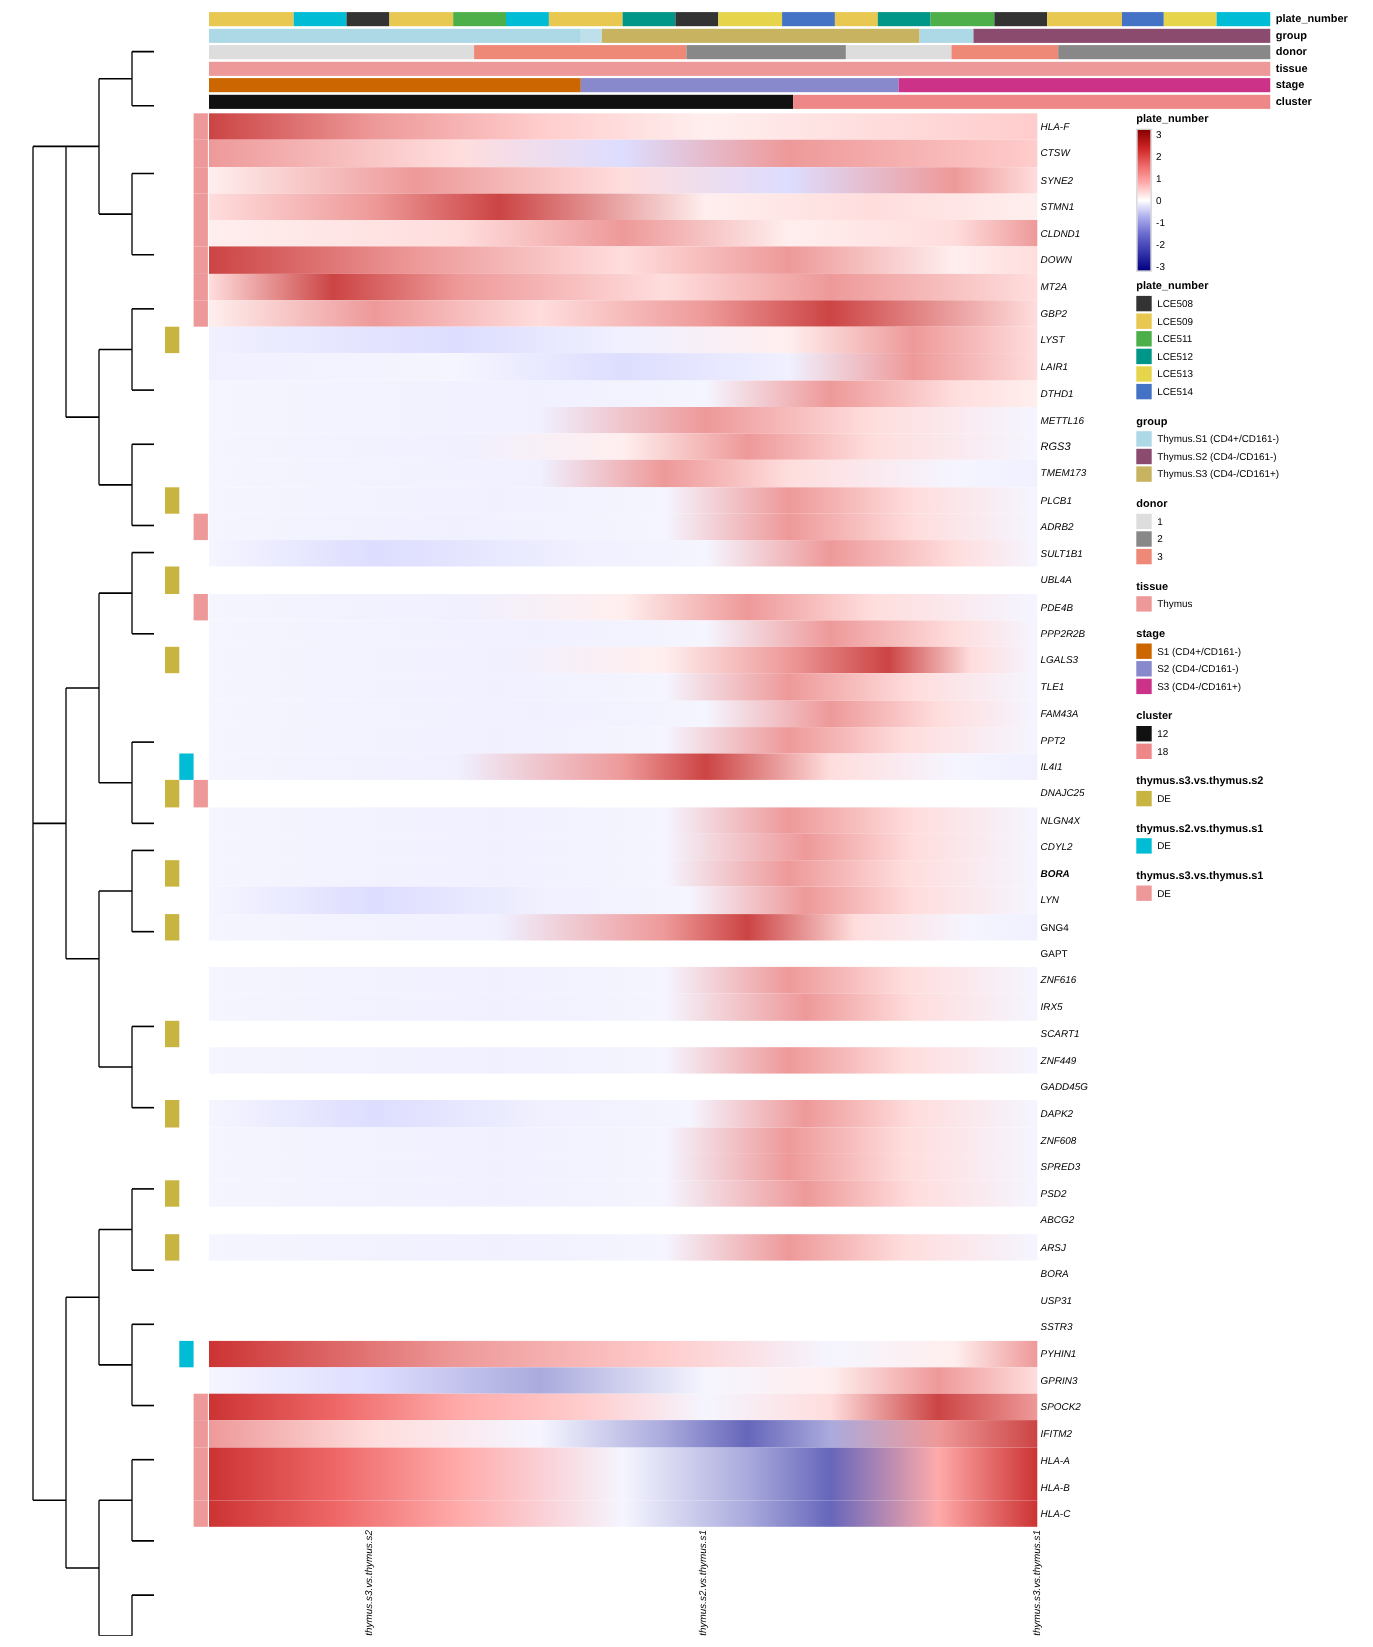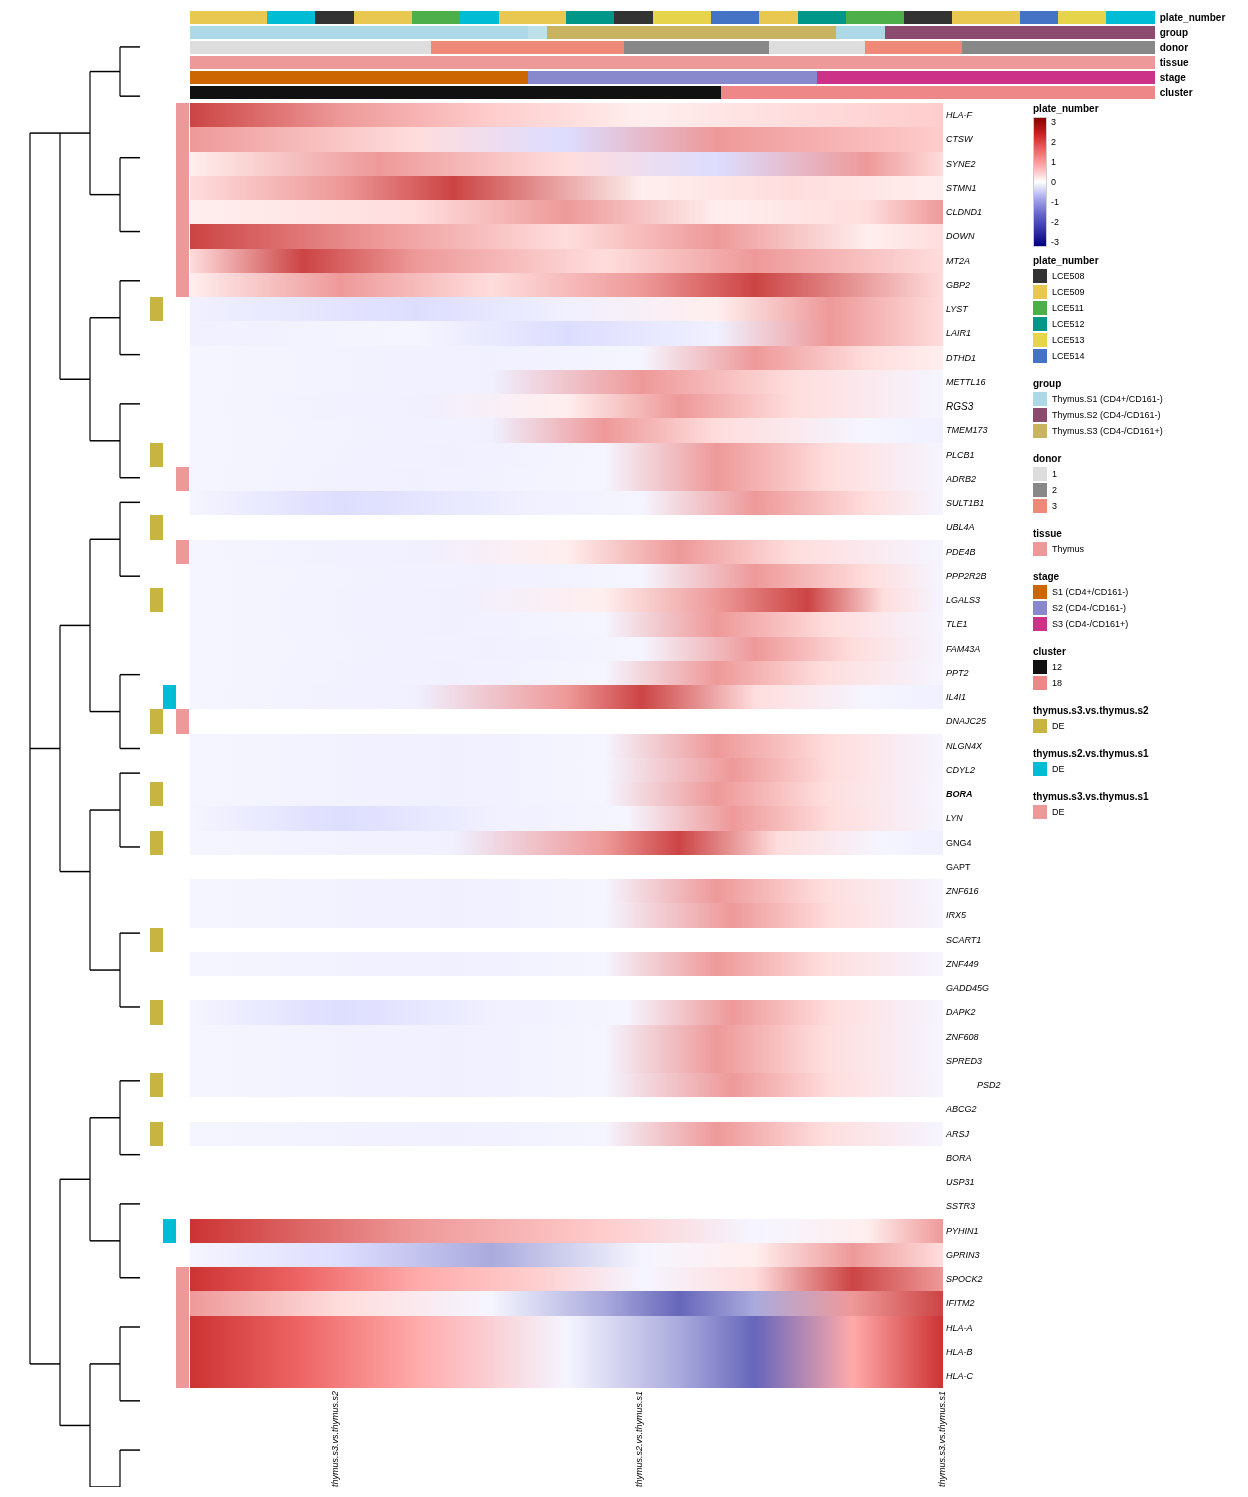--- a/index.html
+++ b/index.html
@@ -682,21 +682,21 @@
           <div style="font-size:9px; flex:1; display:flex; align-items:center; padding-left:3px; ">GNG4</div>
           <div style="font-size:9px; flex:1; display:flex; align-items:center; padding-left:3px; ">GAPT</div>
           <div style="font-size:9px; flex:1; display:flex; align-items:center; padding-left:3px; font-style:italic;">ZNF616</div>
           <div style="font-size:9px; flex:1; display:flex; align-items:center; padding-left:3px; font-style:italic;">IRX5</div>
           <div style="font-size:9px; flex:1; display:flex; align-items:center; padding-left:3px; font-style:italic;">SCART1</div>
           <div style="font-size:9px; flex:1; display:flex; align-items:center; padding-left:3px; font-style:italic;">ZNF449</div>
           <div style="font-size:9px; flex:1; display:flex; align-items:center; padding-left:3px; font-style:italic;">GADD45G</div>
           <div style="font-size:9px; flex:1; display:flex; align-items:center; padding-left:3px; font-style:italic;">DAPK2</div>
           <div style="font-size:9px; flex:1; display:flex; align-items:center; padding-left:3px; font-style:italic;">ZNF608</div>
           <div style="font-size:9px; flex:1; display:flex; align-items:center; padding-left:3px; font-style:italic;">SPRED3</div>
-          <div style="font-size:9px; flex:1; display:flex; align-items:center; padding-left:3px; font-style:italic;margin-left:31px;">PSD2</div>
+          <div style="font-size:9px; flex:1; display:flex; align-items:center; padding-left:3px; font-style:italic;">PSD2</div>
           <div style="font-size:9px; flex:1; display:flex; align-items:center; padding-left:3px; font-style:italic;">ABCG2</div>
           <div style="font-size:9px; flex:1; display:flex; align-items:center; padding-left:3px; font-style:italic;">ARSJ</div>
           <div style="font-size:9px; flex:1; display:flex; align-items:center; padding-left:3px; font-style:italic;">BORA</div>
           <div style="font-size:9px; flex:1; display:flex; align-items:center; padding-left:3px; font-style:italic;">USP31</div>
           <div style="font-size:9px; flex:1; display:flex; align-items:center; padding-left:3px; font-style:italic;">SSTR3</div>
           <div style="font-size:9px; flex:1; display:flex; align-items:center; padding-left:3px; font-style:italic;">PYHIN1</div>
           <div style="font-size:9px; flex:1; display:flex; align-items:center; padding-left:3px; font-style:italic;">GPRIN3</div>
           <div style="font-size:9px; flex:1; display:flex; align-items:center; padding-left:3px; font-style:italic;">SPOCK2</div>
           <div style="font-size:9px; flex:1; display:flex; align-items:center; padding-left:3px; font-style:italic;">IFITM2</div>
           <div style="font-size:9px; flex:1; display:flex; align-items:center; padding-left:3px; font-style:italic;">HLA-A</div>

